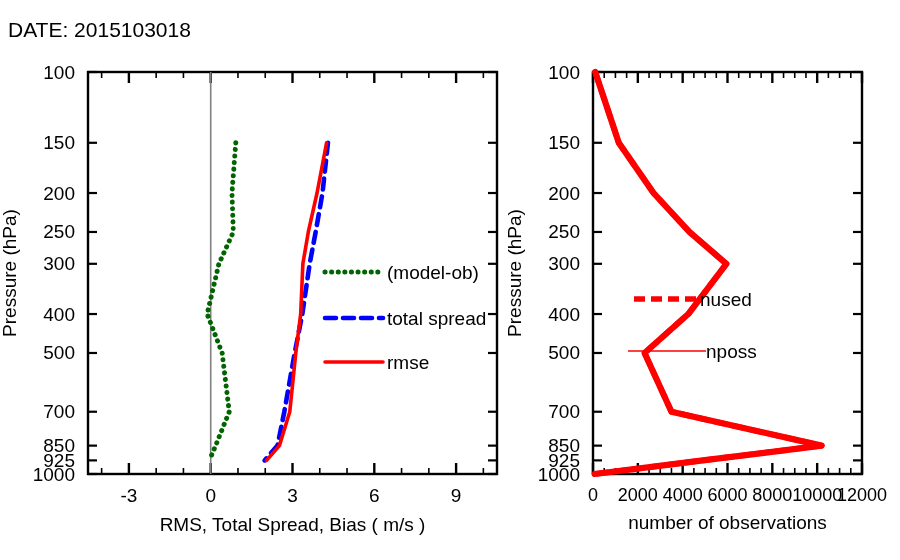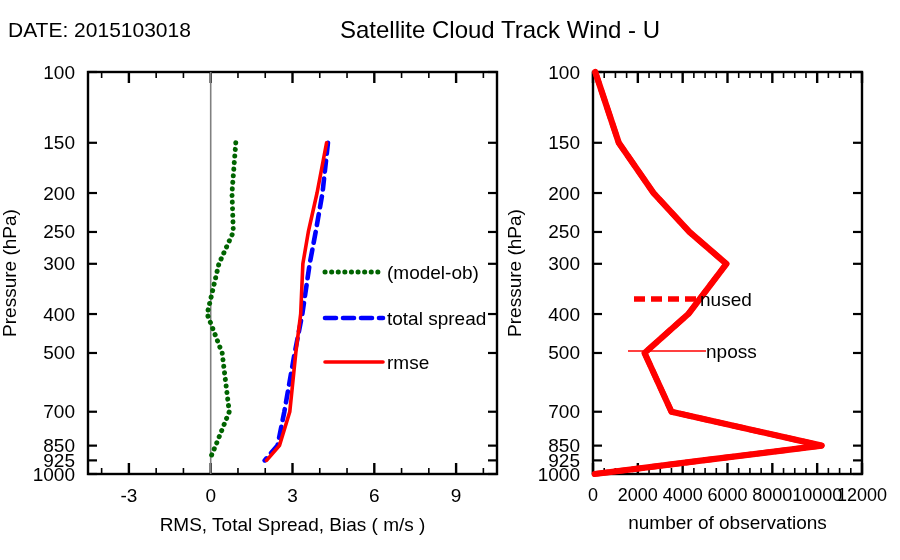--- a/index.html
+++ b/index.html
@@ -65,21 +65,20 @@
     font-size: 19px;
     fill: #000000;
   }
 </style>
 </head>
 <body>
 
 <div id="root">
 
   <div class="date-label">DATE: 2015103018</div>
-  <div class="title-shift">Satellite Cloud Track Wind - U</div>
 
   <svg id="plot" viewBox="0 0 900 560">
     <g id="left-panel-group">
         <rect x="88" y="72" width="409" height="402" fill="none" stroke="#000" stroke-width="2.4"></rect>
         <line x1="101.63333333333333" y1="474" x2="101.63333333333333" y2="468" stroke="#000" stroke-width="1.6"></line>
         <line x1="101.63333333333333" y1="72" x2="101.63333333333333" y2="78" stroke="#000" stroke-width="1.6"></line>
         <line x1="128.9" y1="474" x2="128.9" y2="463" stroke="#000" stroke-width="2.4"></line>
         <line x1="128.9" y1="72" x2="128.9" y2="83" stroke="#000" stroke-width="2.4"></line>
         <line x1="156.16666666666666" y1="474" x2="156.16666666666666" y2="468" stroke="#000" stroke-width="1.6"></line>
         <line x1="156.16666666666666" y1="72" x2="156.16666666666666" y2="78" stroke="#000" stroke-width="1.6"></line>

